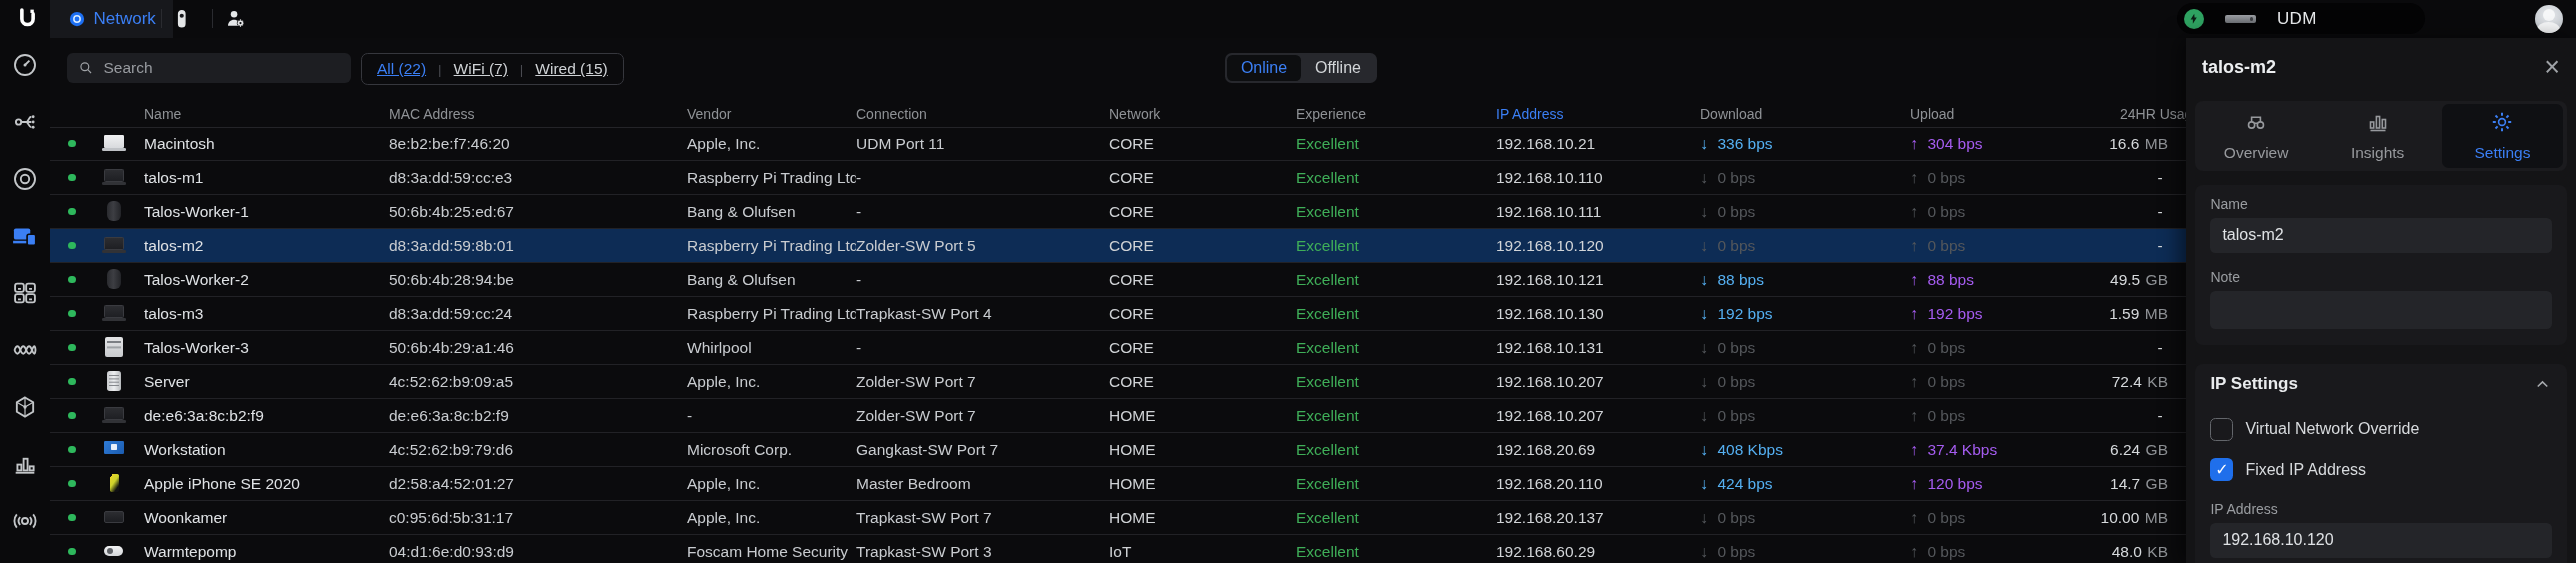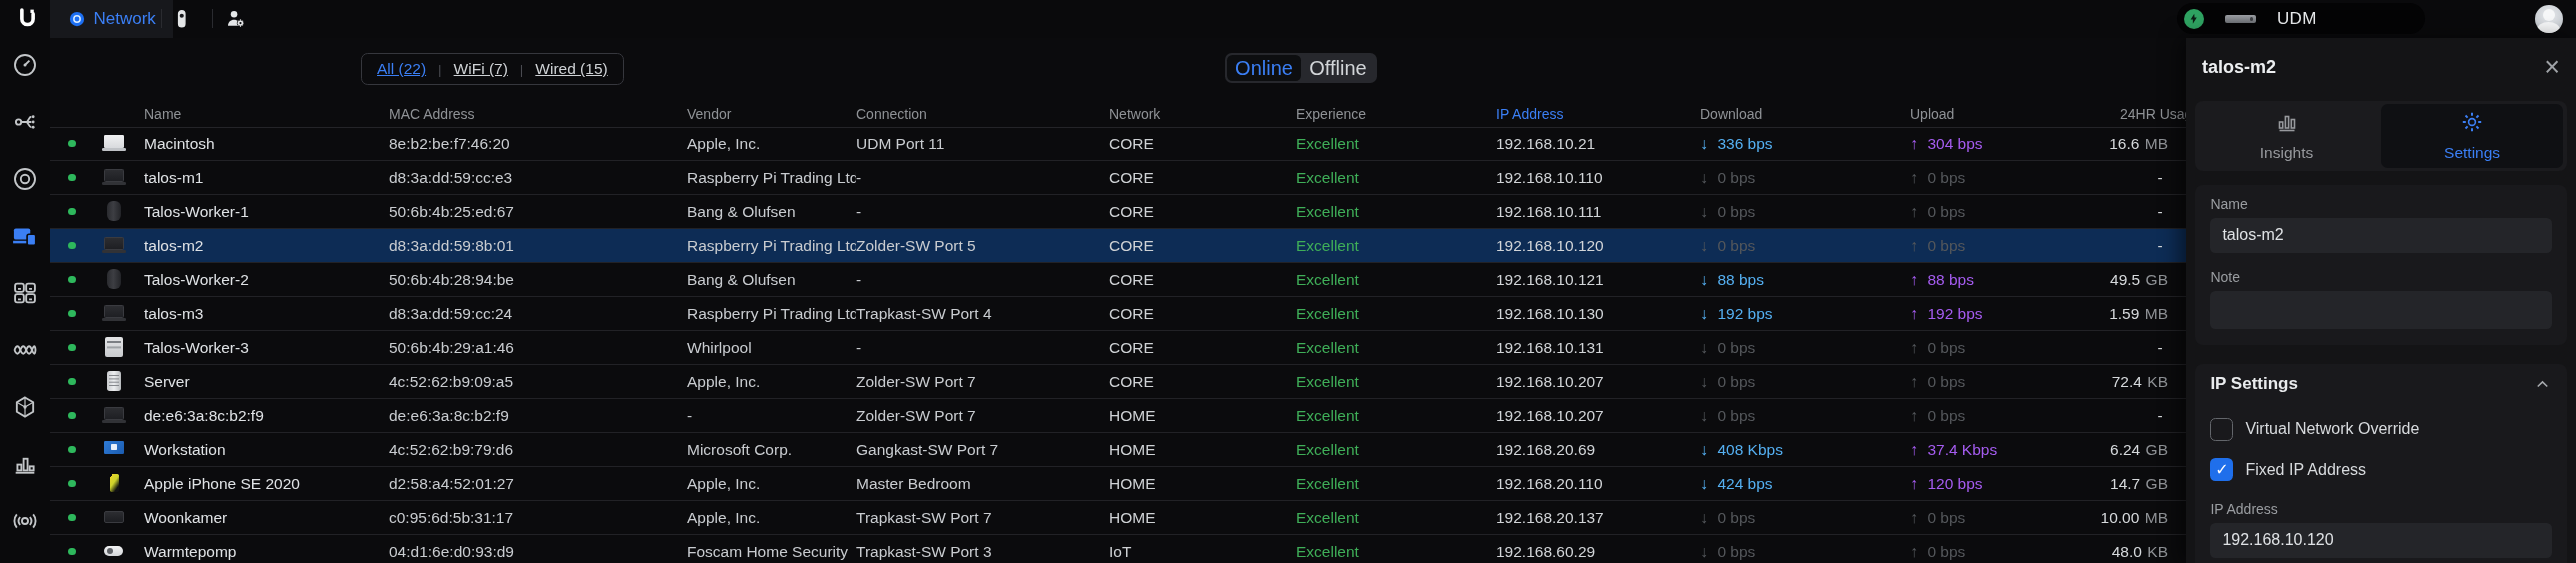--- a/index.html
+++ b/index.html
@@ -41,21 +41,21 @@
                 font-family:inherit;}
   .search input::placeholder{color:#989ba0;}
 
   .filters{position:absolute;left:311px;top:15px;height:30px;border:0.7px solid #36373d;border-radius:6.7px;
            display:flex;align-items:center;padding:0 15px;gap:12px;font-size:15.5px;}
   .filter{color:#cfd2d5;text-decoration:underline;}
   .filter.active{color:var(--accent);}
   .f-sep{color:#4a4b51;font-size:13.4px;}
 
   .toggle{position:absolute;left:1175px;top:15px;width:152px;height:30px;background:#27282d;border-radius:6.7px;
-          display:flex;align-items:stretch;padding:2px;box-sizing:border-box;font-size:20px;}
+          display:flex;align-items:stretch;padding:2px;box-sizing:border-box;font-size:16px;}
   .seg{flex:1;display:flex;align-items:center;justify-content:center;color:#d2d5d8;border-radius:5.4px;}
   .seg.active{background:#0d0e10;color:var(--accent);}
 
   
   .grid{display:grid;grid-template-columns:44px 40px 255px 298px 169px 253px 187px 200px 204px 210px 166px 109px;
         align-items:center;}
   .thead{position:absolute;left:0;top:63px;width:2136px;height:25.5px;border-bottom:0.7px solid #242428;
          font-size:14px;color:#8f9296;}
   .hcell{white-space:nowrap;}
   .hcell.h-name{padding-left:10px;}
@@ -250,20 +250,27 @@
       <div class="side-item">
         <span><svg viewBox="0 0 24 24" fill="none" stroke="currentColor" stroke-width="1.6">
             <circle cx="12" cy="12" r="2.6"></circle>
             <path d="M7.8 8.6 a5.4 5.4 0 0 0 0 6.8 M16.2 8.6 a5.4 5.4 0 0 1 0 6.8 M5 6.4 a8.6 8.6 0 0 0 0 11.2 M19 6.4 a8.6 8.6 0 0 1 0 11.2"></path>
           </svg></span>
       </div>
     </div>
 
   <div class="main">
 
+    <div class="search">
+      <svg width="17.5" height="17.5" viewBox="0 0 24 24" fill="none" stroke="#9fa2a6" stroke-width="1.8">
+          <circle cx="10.5" cy="10.5" r="6"></circle>
+          <path d="M15 15 L20 20"></path>
+        </svg>
+      <input type="text" placeholder="Search" style="">
+    </div>
 
     <div class="filters">
         <span class="filter active">All (22)</span>
         <span class="f-sep">|</span>
         <span class="filter">WiFi (7)</span>
         <span class="f-sep">|</span>
         <span class="filter">Wired (15)</span>
       </div>
 
     <div class="toggle">
@@ -643,20 +650,28 @@
   </div>
 
   <div class="panel">
     <div class="panel-head">
       <span class="panel-title">talos-m2</span>
       <span class="close-x">×</span>
     </div>
     <div class="ptabs">
         <div class="ptab">
         <span class="ptab-ic"><svg viewBox="0 0 24 24" fill="none" stroke="currentColor" stroke-width="1.6">
+              <circle cx="7.6" cy="15" r="3.1"></circle>
+              <circle cx="16.4" cy="15" r="3.1"></circle>
+              <path d="M7.6 11.9 V7.2 h8.8 v4.7 M10.7 13.2 h2.6"></path>
+            </svg></span>
+        <span class="ptab-label">Overview</span>
+      </div>
+        <div class="ptab">
+        <span class="ptab-ic"><svg viewBox="0 0 24 24" fill="none" stroke="currentColor" stroke-width="1.6">
               <rect x="4.5" y="12" width="3.2" height="6"></rect>
               <rect x="10.4" y="6.5" width="3.2" height="11.5"></rect>
               <rect x="16.3" y="9.5" width="3.2" height="8.5"></rect>
               <path d="M4.5 20.5 h15"></path>
             </svg></span>
         <span class="ptab-label">Insights</span>
       </div>
         <div class="ptab active">
         <span class="ptab-ic"><svg viewBox="0 0 24 24" fill="none" stroke="currentColor" stroke-width="1.6">
               <circle cx="12" cy="12" r="3.4"></circle>

